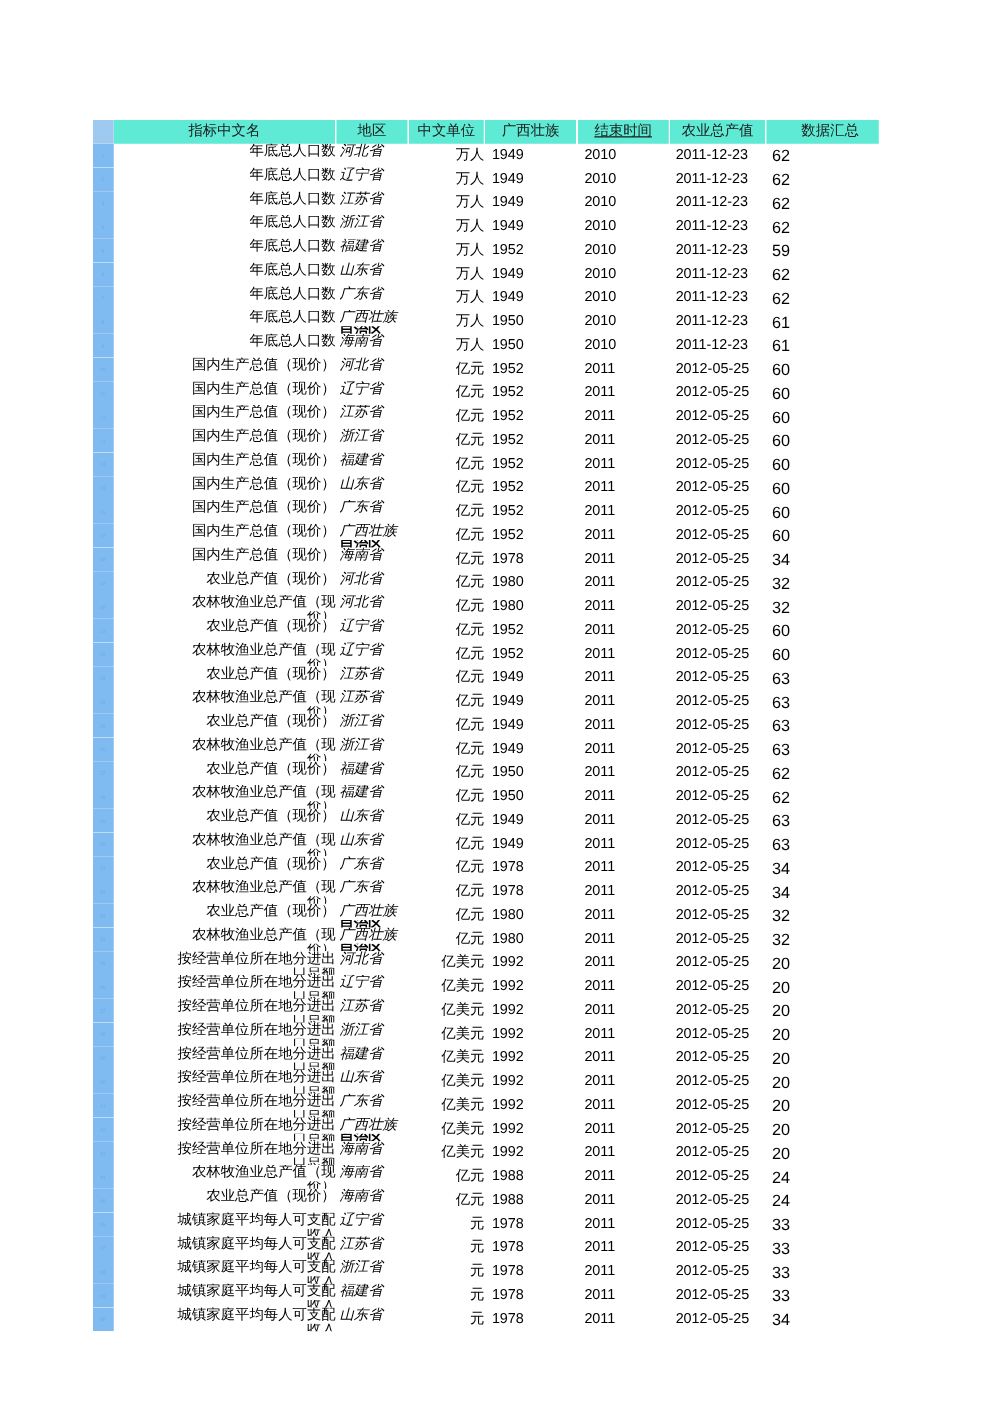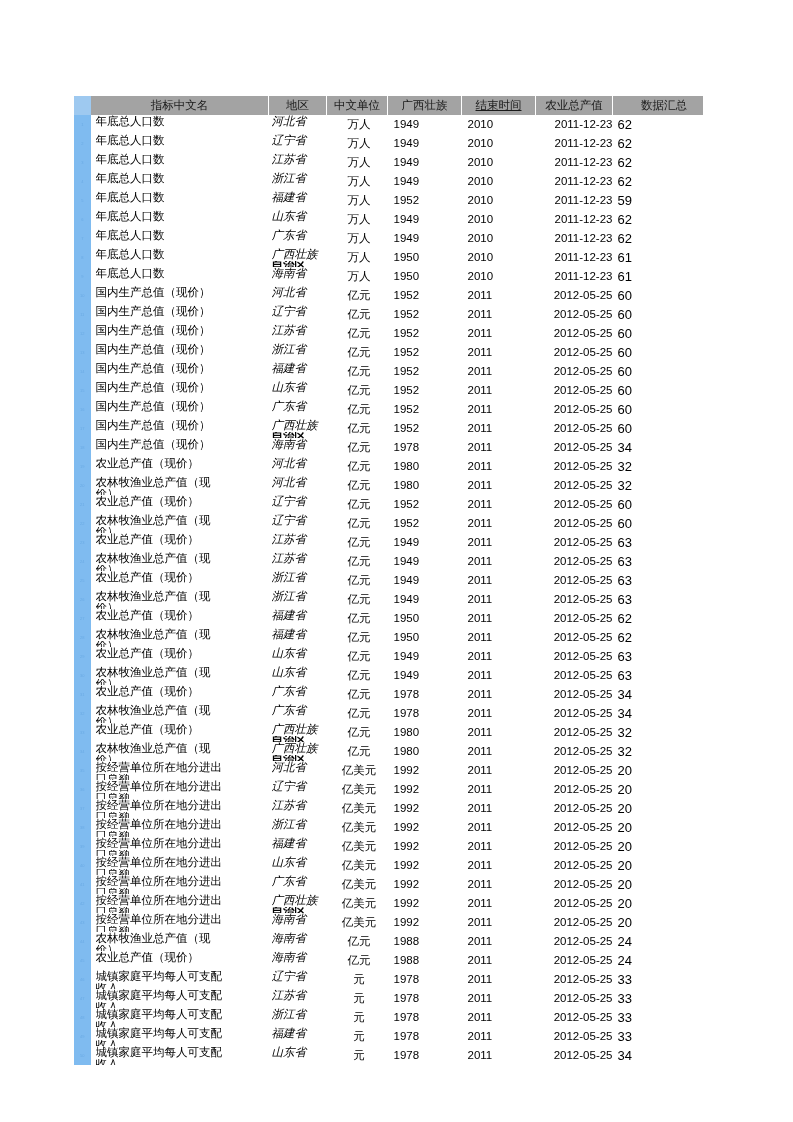--- a/index.html
+++ b/index.html
@@ -24,21 +24,21 @@
   table.grid {
     border-collapse: collapse;
     table-layout: fixed;
     width: 610px;
     font-size: 11px;
     color: #000000;
   }
 
   
   thead th {
-    background: #a3a3a3;
+    background: #5eead4;
     color: #1a1a1a;
     font-weight: normal;
     font-size: 11.5px;
     height: 19px;
     line-height: 19px;
     padding: 0;
     text-align: center;
     border-right: 1px solid #ffffff;
     white-space: nowrap;
     overflow: hidden;
@@ -69,21 +69,21 @@
     color: #6aaae4;
     font-size: 4px;
     line-height: 19px;
     text-align: center;
     overflow: hidden;
   }
 
   td.c-name {
     width: 177px;
     padding-left: 5px;
-    text-align: left;
+    text-align: right;
     font-size: 11.5px;
     position: relative;
     margin-top: 35px;
   }
   td.c-name .wrapline {
     display: block;
     height: 13px;
     line-height: 13px;
     overflow: hidden;
   }
@@ -116,33 +116,33 @@
     line-height: 8px;
     font-size: 11.5px;
     overflow: hidden;
     font-weight: bold;
   }
 
   td.c-unit {
     width: 60px;
     padding-left: 4px;
     font-size: 11.5px;
-    text-align: center;
+    text-align: right;
   }
   td.c-start, td.c-end {
     width: 73px;
     padding-left: 6px;
     font-size: 11.5px;
     text-align: left;
   }
   td.c-update {
     width: 76px;
     padding-left: 5px;
     font-size: 11.5px;
-    text-align: right;
+    text-align: left;
   }
   td.c-count {
     width: 78px;
     padding-left: 5px;
     font-size: 13px;
     text-align: left;
   }
 
   
   th.h-rownum { width: 16px; }

